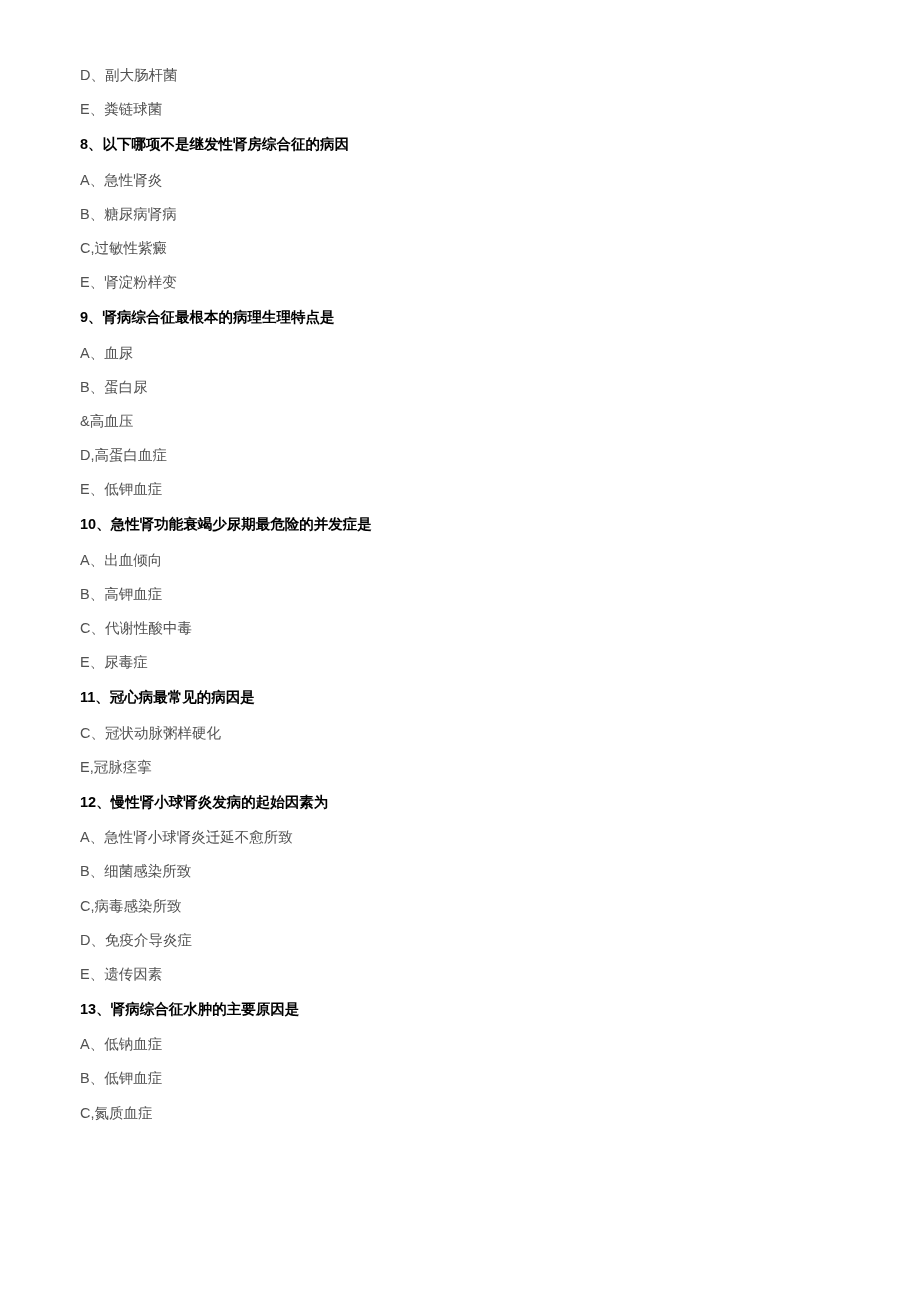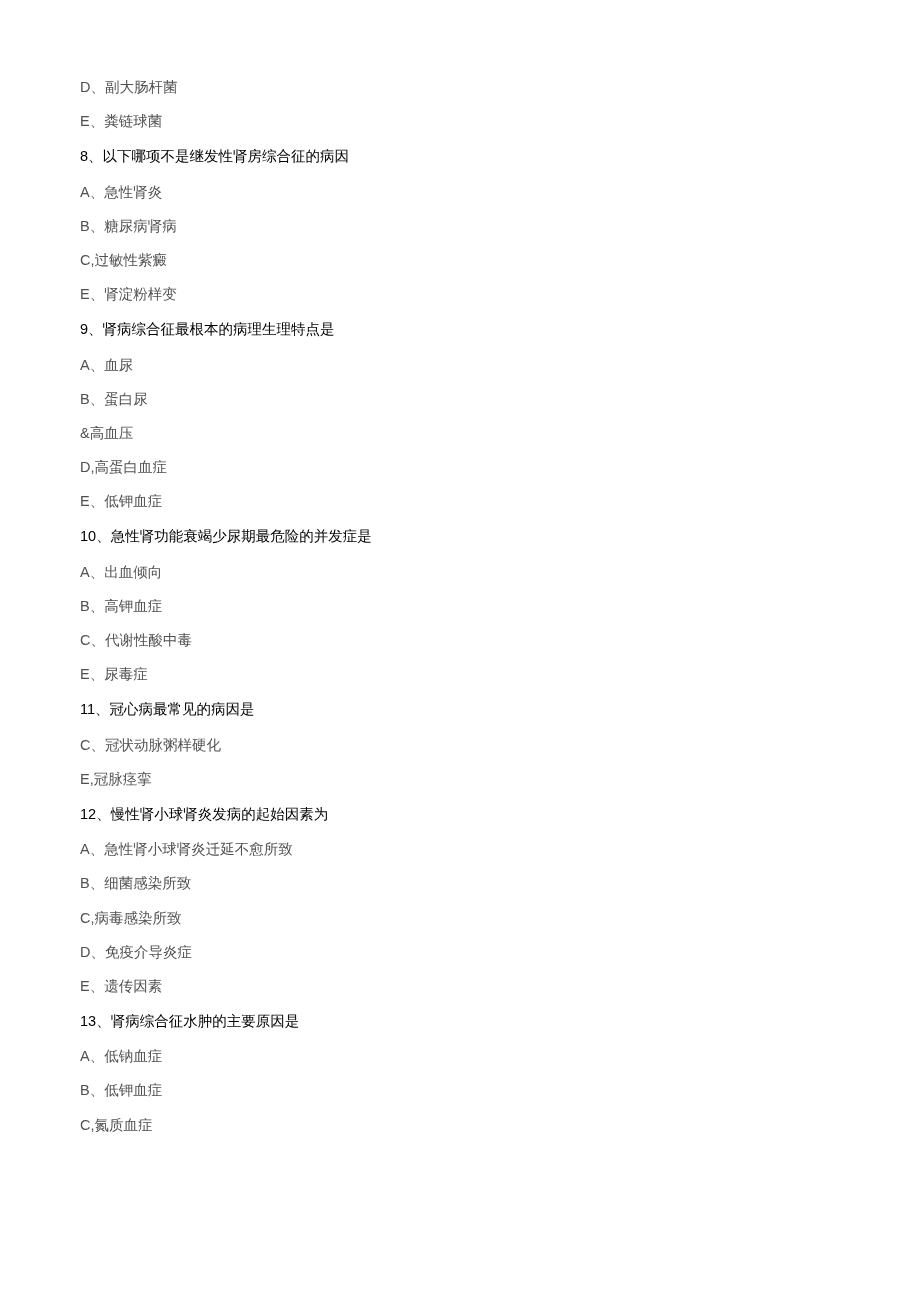--- a/index.html
+++ b/index.html
@@ -10,31 +10,31 @@
     body {
       font-family: "Microsoft YaHei", "SimSun", Arial, sans-serif;
       background: #ffffff;
       width: 920px;
       padding: 64px 80px 60px 80px;
       font-size: 14.5px;
       line-height: 1.6;
       color: #3a3a3a;
     }
     .question {
-      font-weight: normal;
+      font-weight: bold;
       color: #000;
       margin-top: 12px;
       margin-bottom: 12px;
     }
     .option {
       color: #515151;
       margin-bottom: 11px;
     }
     .first-option {
-      margin-top: 12px;
+      margin-top: 0;
     }
   </style>
 </head>
 <body>
 
 <div>
   <div class="option first-option">D、副大肠杆菌</div>
   <div class="option">E、粪链球菌</div>
 
   <div class="question">8、以下哪项不是继发性肾房综合征的病因</div>

